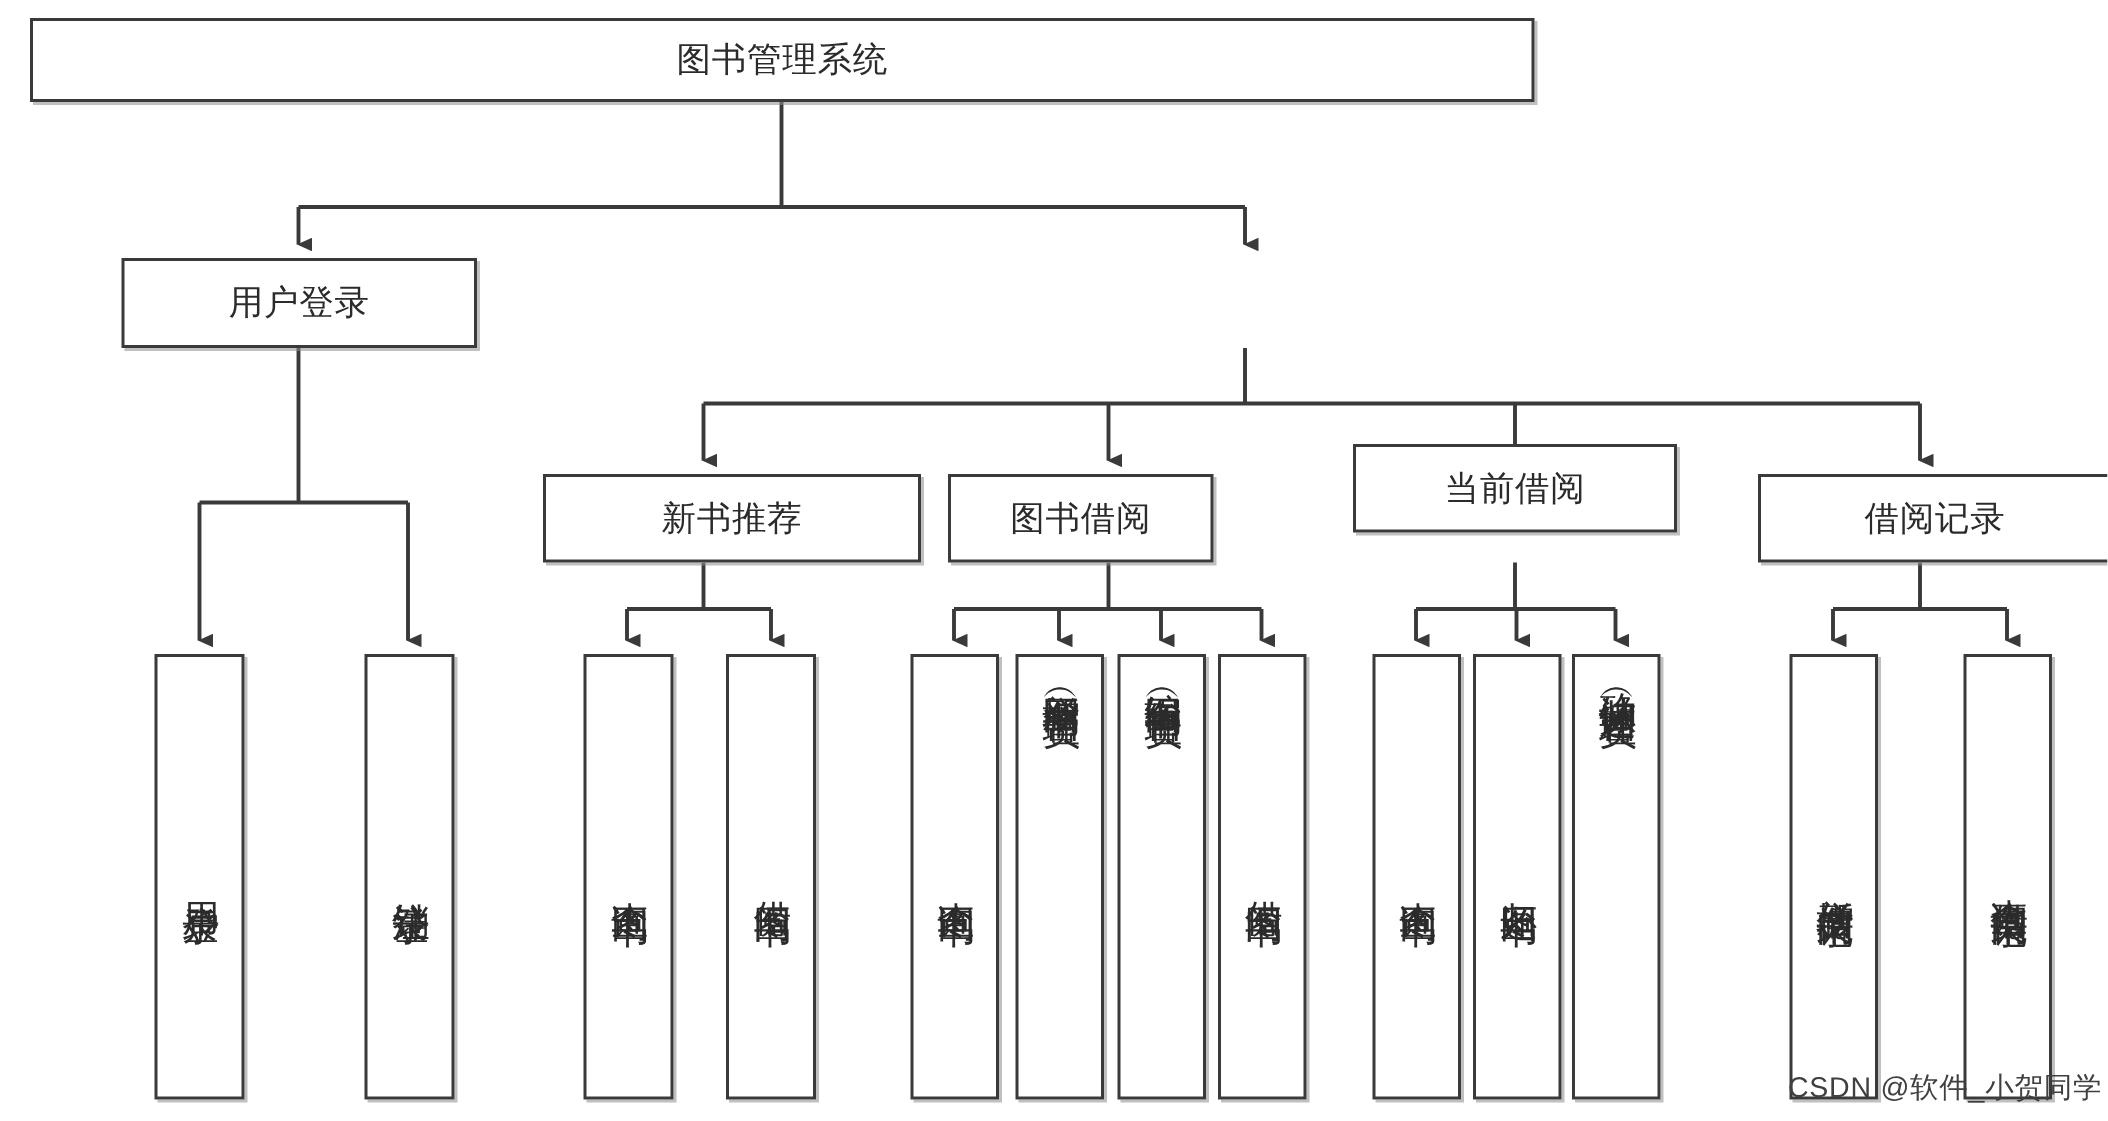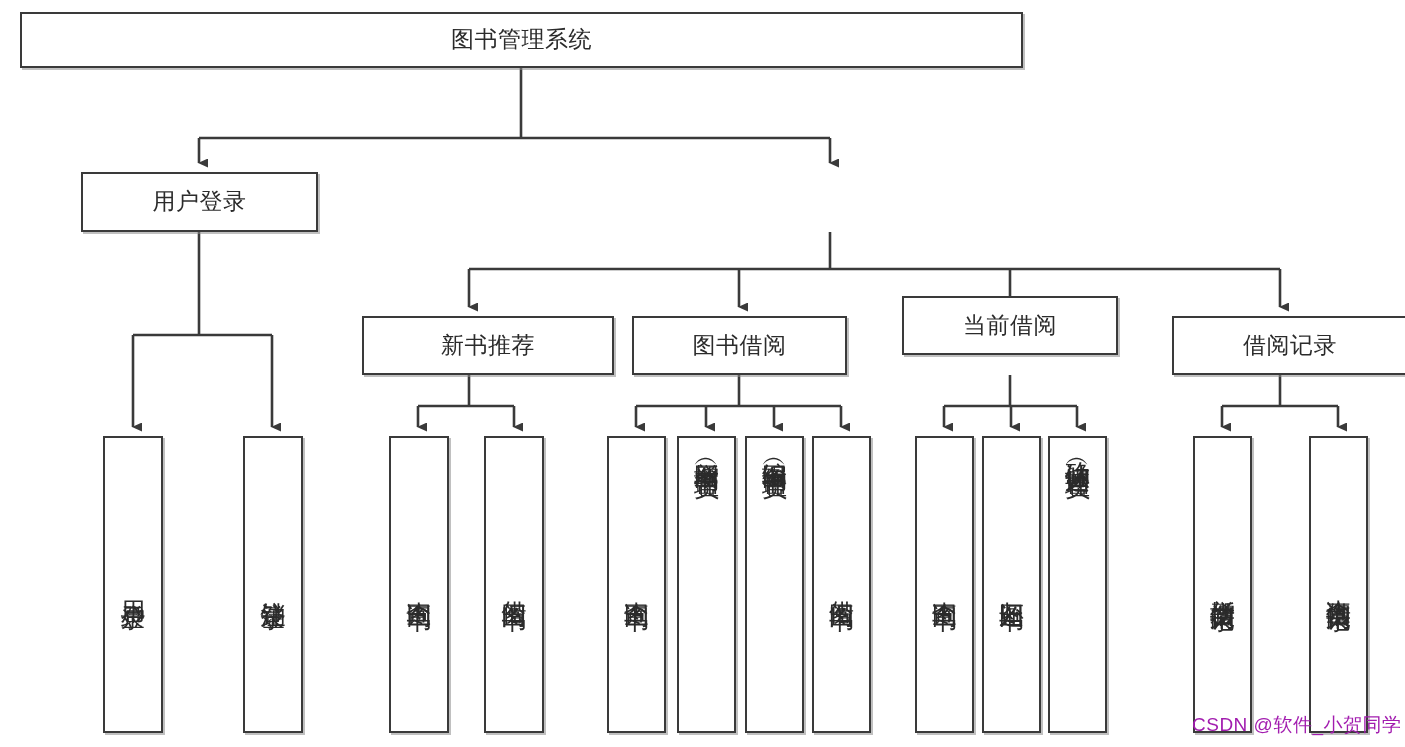--- a/index.html
+++ b/index.html
@@ -58,21 +58,21 @@
     line-height: 1;
     margin: 0 auto;
   }
   .node.v.mid {
     align-items: center;
     padding-top: 0;
   }
   .watermark {
     position: absolute;
     font-size: 19px;
-    color: #a21caf;
+    color: #404040;
     letter-spacing: 0.5px;
     white-space: nowrap;
     user-select: none;
   }
 </style>
 </head>
 <body>
 
 <div id="canvas">
 
@@ -130,21 +130,21 @@
     <span class="label">图书管理系统</span>
   </div>
 
   <div class="node h" style="left:81px; top:172px; width:237px; height:60px;">
     <span class="label">用户登录</span>
   </div>
 
   <div class="node h" style="left:362px; top:316px; width:252px; height:59px;">
     <span class="label">新书推荐</span>
   </div>
-  <div class="node h" style="left:632px; top:316px; width:215px; height:59px;">
+  <div class="node h" style="left:632px; top:316px; width:177px; height:59px;">
     <span class="label">图书借阅</span>
   </div>
   <div class="node h" style="left:902px; top:296px; width:216px; height:59px;">
     <span class="label">当前借阅</span>
   </div>
   <div class="node h" style="left:1172px; top:316px; width:236px; height:59px;">
     <span class="label">借阅记录</span>
   </div>
 
   <div class="node v mid" style="left:103px; top:436px; width:60px; height:297px;">

